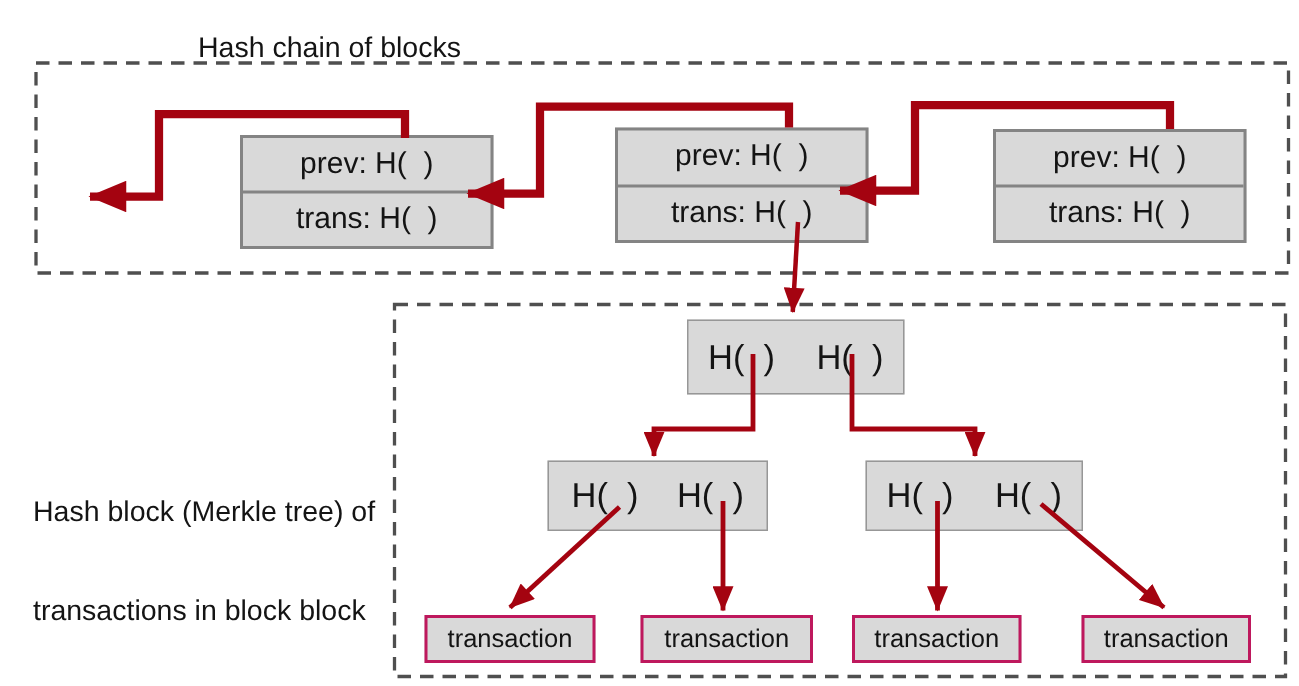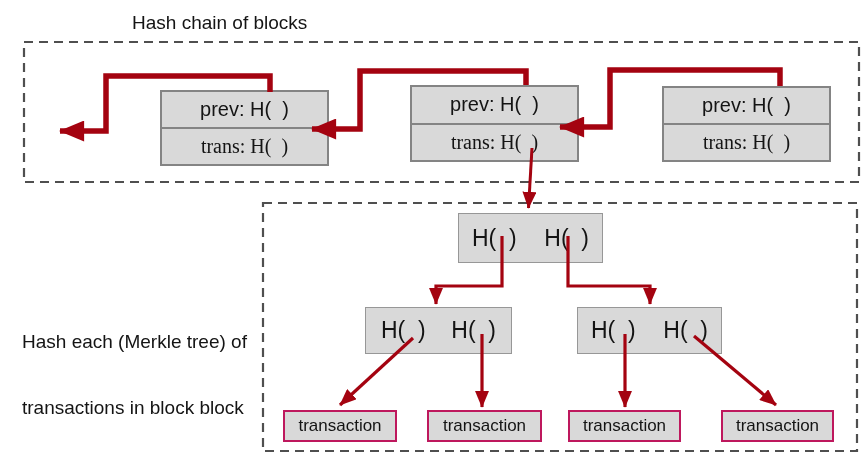--- a/index.html
+++ b/index.html
@@ -8,28 +8,28 @@
     --box-border:#848484;
     --dash-border:#4f4f4f;
     --text:#141414;
     --background:#ffffff;
   }
   html,body{margin:0;padding:0;background:var(--background);}
   body{font-family:"Liberation Sans", sans-serif;color:var(--text);}
   .stage{position:relative;width:866px;height:457px;background:var(--background);overflow:hidden;}
 
   .label{position:absolute;white-space:pre;color:var(--text);}
-  .chain-title{left:132px;top:12px;font-size:19px;}
+  .chain-title{left:132px;top:22px;font-size:19px;}
   .tree-label{left:22px;top:287px;font-size:19px;line-height:22px;}
 
   .block{position:absolute;width:169px;display:flex;flex-direction:column;
          background:var(--box-fill);border:2px solid var(--box-border);box-sizing:border-box;}
   .block .row{flex:1;display:flex;align-items:center;justify-content:center;
               font-size:20px;white-space:pre;}
-  .block .row + .row{border-top:2px solid var(--box-border);font-family:Liberation Serif, serif;}
+  .block .row + .row{border-top:2px solid var(--box-border);}
   .block-1{left:160px;top:90px;height:76px;}
   .block-2{left:410px;top:85px;height:77px;}
   .block-3{left:662px;top:86px;height:76px;}
 
   .tree-node{position:absolute;background:var(--box-fill);border:1.5px solid #979797;
              box-sizing:border-box;display:flex;align-items:center;justify-content:space-between;
              padding:0 13px;font-size:23px;}
   .tree-node span{white-space:pre;}
   .node-root{left:458px;top:213px;width:145px;height:50px;}
   .node-mid-left{left:365px;top:307px;width:147px;height:47px;padding:0 15px;}
@@ -51,21 +51,21 @@
   .head{fill:var(--arrow);}
 </style>
 </head>
 <body>
 
 <div class="stage">
 
   <div class="label chain-title">Hash chain of blocks</div>
 
   <div class="label tree-label">
-    <div>Hash each (Merkle tree) of</div>
+    <div>Hash block (Merkle tree) of</div>
     <div>transactions in block block</div>
   </div>
 
   <div class="block block-1">
     <div class="row">prev: H(  )</div>
     <div class="row">trans: H(  )</div>
   </div>
   <div class="block block-2">
     <div class="row">prev: H(  )</div>
     <div class="row">trans: H(  )</div>

